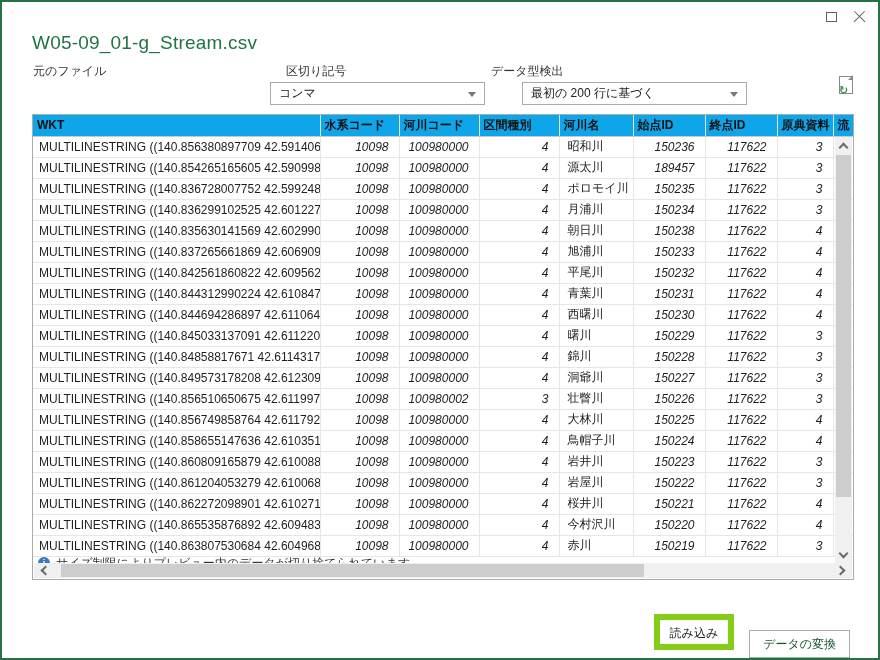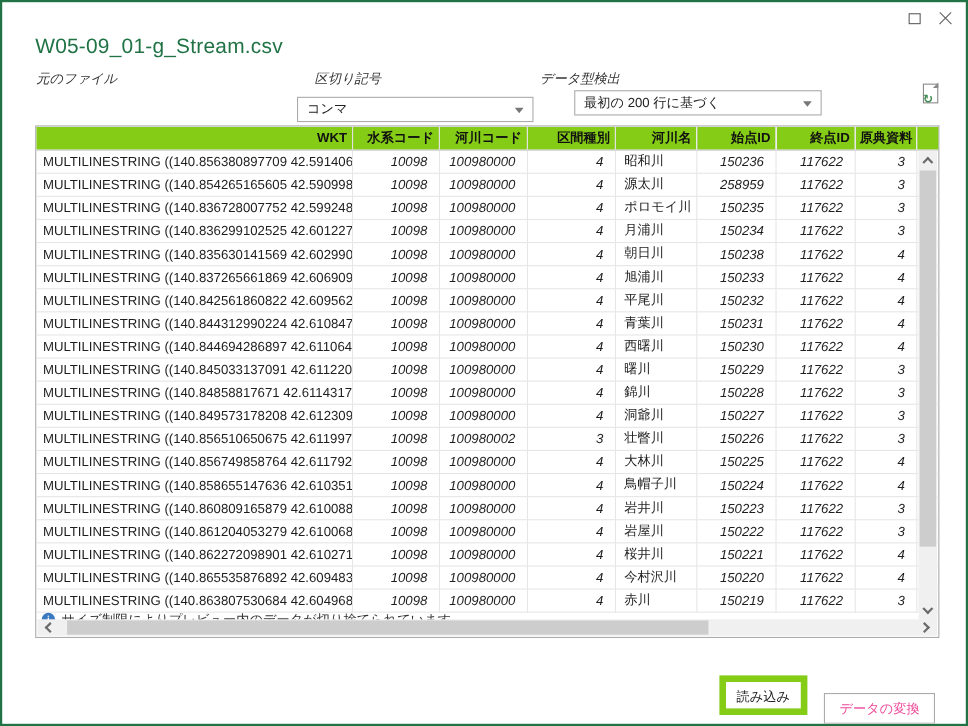--- a/index.html
+++ b/index.html
@@ -22,31 +22,31 @@
   .btn-close .l1 { transform:rotate(45deg); }
   .btn-close .l2 { transform:rotate(-45deg); }
 
   
   .dlg-title {
     position:absolute; left:30px; top:30px;
     font-size:19px; color:#217346; letter-spacing:0.2px;
   }
 
   
-  .fld-label { position:absolute; top:61px; font-size:12px; color:#333;font-style:italic; }
+  .fld-label { position:absolute; top:61px; font-size:12px; color:#333; }
   .lbl-0 { left:31px; } .lbl-1 { left:284px;text-align:right; } .lbl-2 { left:489px; }
 
   .dropdown {
     position:absolute; top:80px; height:23px;
     border:1px solid #ababab; background:#fff;
     font-size:12px; color:#222; line-height:21px;
     padding-left:8px; cursor:pointer;
   }
   .dd-0 { left:30px; width:226px; background:#dcead7; border-color:#99b899; }
-  .dd-1 { left:268px; width:215px;margin-top:6px; }
+  .dd-1 { left:268px; width:215px; }
   .dd-2 { left:488px; width:225px;margin-left:32px; }
   .caret {
     position:absolute; right:8px; top:9px; width:0; height:0;
     border-left:4px solid transparent; border-right:4px solid transparent;
     border-top:5px solid #777;
   }
 
   
   .refresh-icon { position:absolute; left:837px; top:74px; width:17px; height:22px; cursor:pointer; }
   .refresh-icon .page {
@@ -61,23 +61,23 @@
     position:absolute; left:0px; top:8px; font-size:11px; color:#3f8a4f; font-weight:bold;
   }
 
   
   .grid {
     position:absolute; left:30px; top:112px; width:822px; height:466px;
     border:1px solid #ababab; background:#fff; overflow:hidden;
   }
   table.preview { border-collapse:collapse; table-layout:fixed; width:838px; font-size:12px; }
   table.preview th {
-    height:21px; font-weight:bold; color:#111; background:#84cc16;
+    height:21px; font-weight:bold; color:#111; background:#0ea5e9;
     border-right:1px solid #e2e2e2; border-bottom:1px solid #c9c9c9;
-    text-align:right; overflow:hidden; white-space:nowrap; padding:0 4px;
+    text-align:left; overflow:hidden; white-space:nowrap; padding:0 4px;
   }
   table.preview td {
     height:21px; color:#1e1e1e;
     border-right:1px solid #e6e6e6; border-bottom:1px solid #e6e6e6;
     overflow:hidden; white-space:nowrap;
   }
   td.c-wkt  { text-align:left;  padding-left:6px; }
   td.c-num  { text-align:right; padding-right:10px; font-style:italic; }
   td.c-name { text-align:left;  padding-left:8px; }
   td.c-last { border-right:none; }
@@ -112,21 +112,21 @@
     margin-right:6px; flex:none;
   }
 
   
   .footer {
     position:absolute; right:28px; top:604px;
     display:flex; gap:15px; align-items:center;
   }
   .btn {
     height:28px; background:#fff; border:1px solid #ababab;
-    font-size:12px; color:#ec4899; padding:0 13px; line-height:26px;
+    font-size:12px; color:#14532d; padding:0 13px; line-height:26px;
     text-align:center; cursor:pointer;margin-top:24px;
   }
   .split { display:flex; height:36px; border:6px solid #84cc16; cursor:pointer;flex-direction:column; }
   .split .main { padding:0 10px; line-height:26px; font-size:12px; color:#222; }
   .split .arrow {
     width:21px; border-left:1px solid #217346; position:relative;
   }
   .split .arrow .caret { right:6px; top:12px; }
 </style>
 </head>
@@ -200,21 +200,21 @@
             <td class="c-num">117622</td>
             <td class="c-num">3</td>
             <td class="c-last"></td>
           </tr>
           <tr>
             <td class="c-wkt">MULTILINESTRING ((140.854265165605 42.590998359...</td>
             <td class="c-num">10098</td>
             <td class="c-num">100980000</td>
             <td class="c-num">4</td>
             <td class="c-name">源太川</td>
-            <td class="c-num">258959</td>
+            <td class="c-num">189457</td>
             <td class="c-num">117622</td>
             <td class="c-num">3</td>
             <td class="c-last"></td>
           </tr>
           <tr>
             <td class="c-wkt">MULTILINESTRING ((140.836728007752 42.599248464...</td>
             <td class="c-num">10098</td>
             <td class="c-num">100980000</td>
             <td class="c-num">4</td>
             <td class="c-name">ポロモイ川</td>

